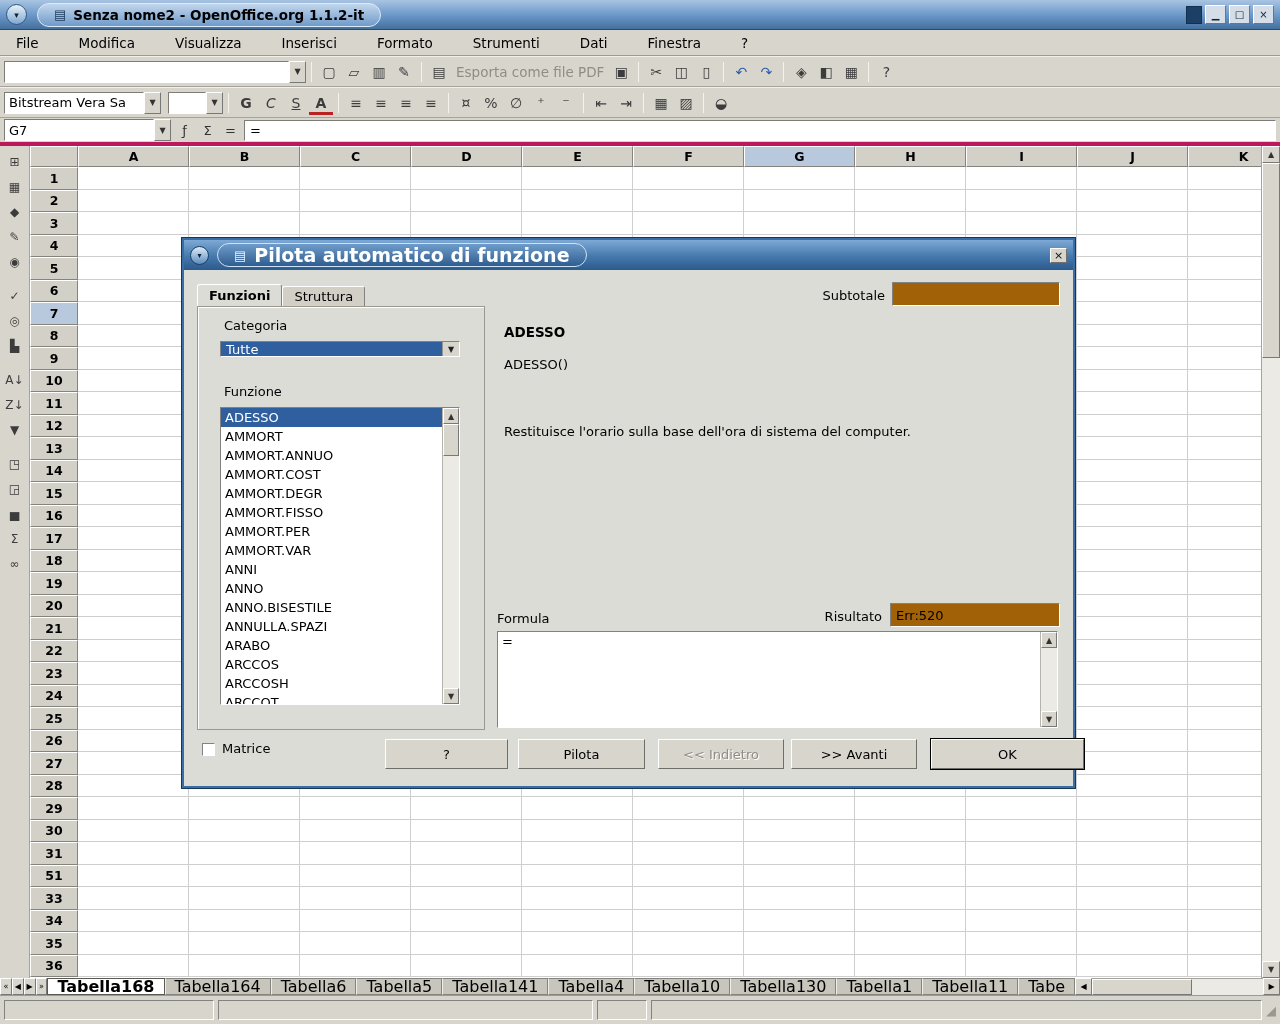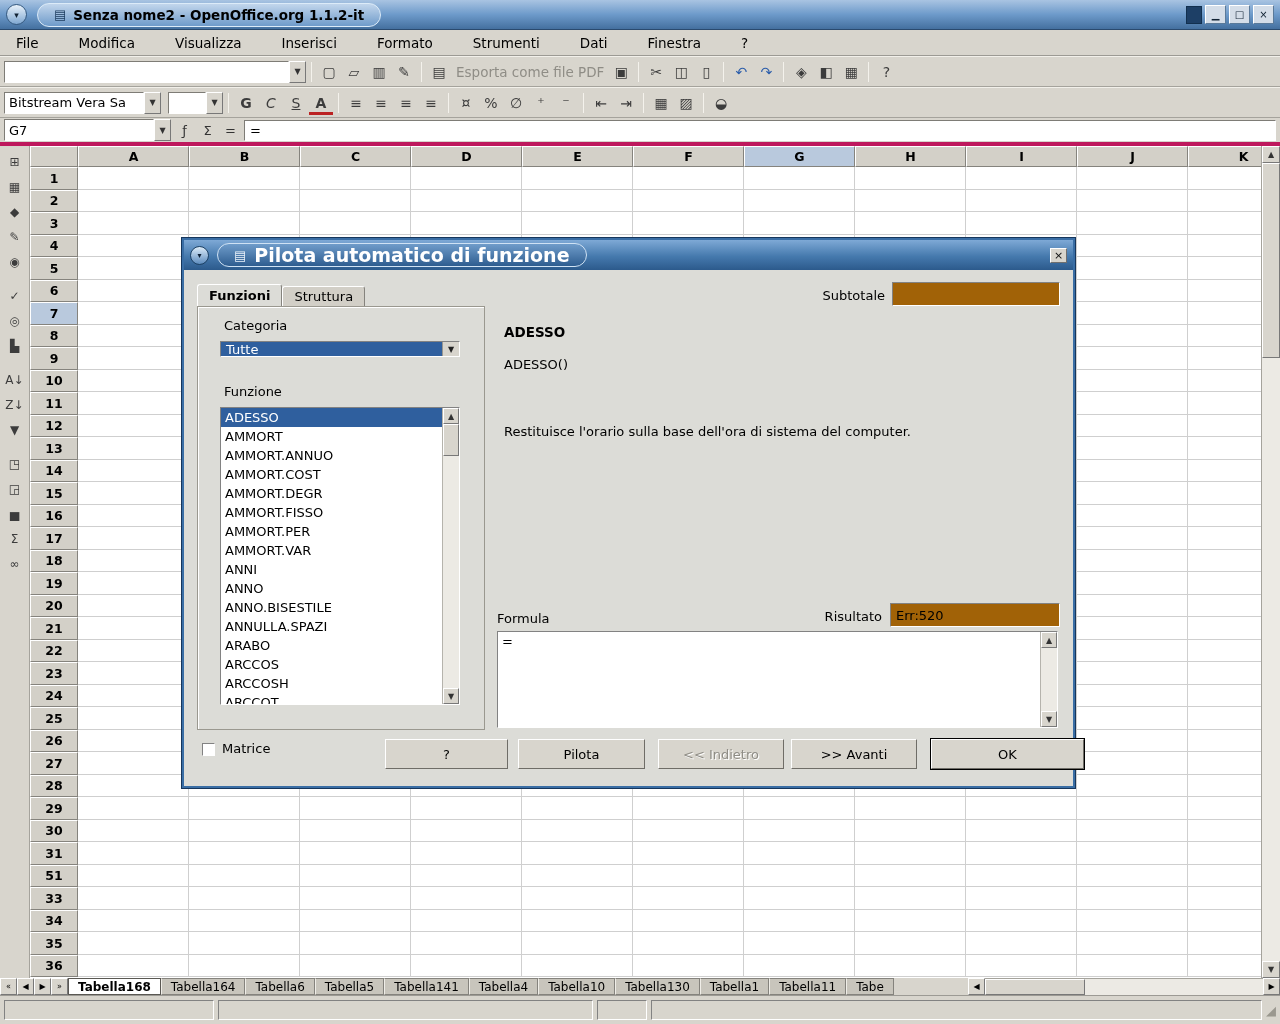--- a/index.html
+++ b/index.html
@@ -53,21 +53,21 @@
   .row-h{width:48px;flex:none;background:#d3d0c8;border:1px solid;border-color:#fff #85837d #85837d #fff;display:flex;align-items:center;justify-content:center;font-weight:bold;font-size:12.5px;}
   .cell{width:111px;flex:none;background:#fff;border-right:1px solid #cfcfcf;border-bottom:1px solid #cfcfcf;}
   .vscroll{width:19px;flex:none;display:flex;flex-direction:column;background:#eceae4;border-left:1px solid #a5a39c;}
   .sb-btn{height:17px;flex:none;background:#d8d5cd;border:1px solid;border-color:#fff #787878 #787878 #fff;display:flex;align-items:center;justify-content:center;font-size:8px;color:#333;}
   .sb-track{flex:1;position:relative;}
   .sb-thumb{position:absolute;left:0;top:0;width:100%;height:195px;background:#d8d5cd;border:1px solid;border-color:#fff #787878 #787878 #fff;}
 
   
   .tabsrow{height:18px;display:flex;align-items:stretch;background:#d8d5cd;border-bottom:1px solid #9c9a94;}
   .tab-nav{width:17px;display:flex;align-items:center;justify-content:center;font-size:8px;background:#d8d5cd;border:1px solid;border-color:#fff #787878 #787878 #fff;}
-  .sheet-tab{padding:0 9px;display:flex;align-items:center;font-size:12px;background:#c8c5bc;border:1px solid #85837d;border-left-color:#f0eee8;white-space:nowrap;}
+  .sheet-tab{padding:0 9px;display:flex;align-items:center;font-size:16px;background:#c8c5bc;border:1px solid #85837d;border-left-color:#f0eee8;white-space:nowrap;}
   .sheet-tab.active{background:#ffffff;font-weight:bold;border-color:#5a5853;}
   .tabs-spacer{flex:1;}
   .hscroll{width:312px;display:flex;align-items:stretch;}
   .h-track{flex:1;position:relative;background:#eceae4;border-top:1px solid #a5a39c;}
   .h-thumb{position:absolute;top:0;left:0;height:100%;width:100px;background:#d8d5cd;border:1px solid;border-color:#fff #787878 #787878 #fff;}
 
   
   .statusbar{height:28px;display:flex;align-items:center;gap:4px;padding:0 4px;background:#d8d5cd;}
   .status-panel{height:20px;border:1px solid;border-color:#828282 #ffffff #ffffff #828282;background:#d8d5cd;}
   .grip{margin-left:auto;font-size:13px;color:#9a988f;}

